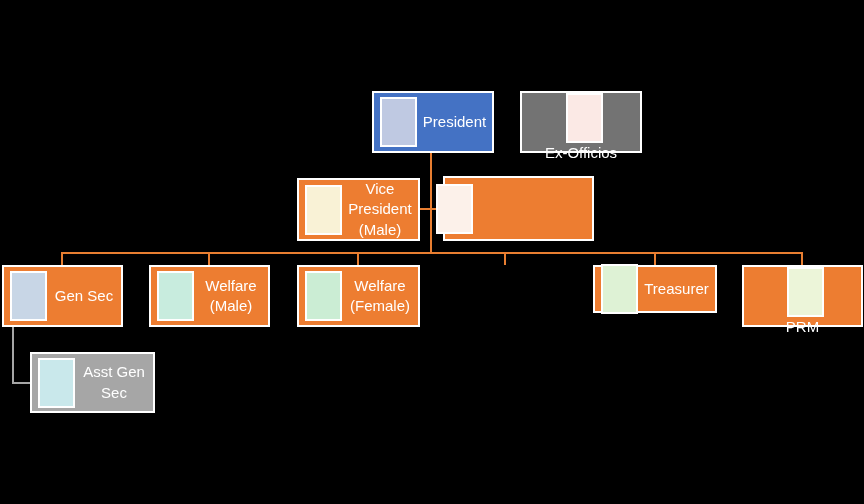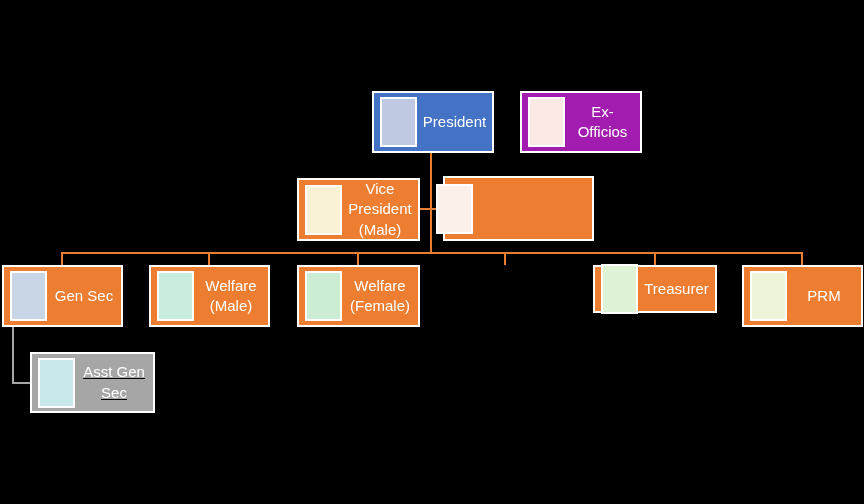--- a/index.html
+++ b/index.html
@@ -35,22 +35,22 @@
   .n-president      {left:372px;top:91px;width:122px;height:62px;}
   .n-ex-officios    {left:520px;top:91px;width:122px;height:62px;}
   .n-vice-president {left:297px;top:178px;width:123px;height:63px;}
   .n-unnamed        {left:443px;top:176px;width:151px;height:65px;}
   .n-unnamed .ph    {position:absolute;left:-9px;top:50%;transform:translateY(-50%);margin:0;}
   .n-gen-sec        {left:2px;top:265px;width:121px;height:62px;}
   .n-welfare-male   {left:149px;top:265px;width:121px;height:62px;}
   .n-welfare-female {left:297px;top:265px;width:123px;height:62px;}
   .n-fin-sec        {left:443px;top:265px;width:125px;height:62px;}
   .n-treasurer      {left:593px;top:265px;width:124px;height:48px;}
-  .n-prm            {left:742px;top:265px;width:121px;height:62px;}
-  .n-asst-gen-sec   {left:30px;top:352px;width:125px;height:61px;text-decoration:underline;}
+  .n-prm            {left:742px;top:265px;width:121px;height:62px;flex-direction:column;}
+  .n-asst-gen-sec   {left:30px;top:352px;width:125px;height:61px;}
 
   
   .c-president-v    {left:430px;top:153px;width:2px;height:101px;}
   .c-vp-stub        {left:420px;top:208px;width:17px;height:2px;}
   .c-distribution   {left:61px;top:252px;width:742px;height:2px;}
   .c-stub-1         {left:61px;top:252px;width:2px;height:13px;}
   .c-stub-2         {left:208px;top:252px;width:2px;height:13px;}
   .c-stub-3         {left:357px;top:252px;width:2px;height:13px;}
   .c-stub-4         {left:504px;top:252px;width:2px;height:13px;}
   .c-stub-5         {left:654px;top:252px;width:2px;height:13px;}
@@ -73,21 +73,21 @@
   <div class="conn c-stub-5" style="background-color: rgb(232, 126, 49);"></div>
   <div class="conn c-stub-6" style="background-color: rgb(232, 126, 49);"></div>
   <div class="conn c-asst-v" style="background-color: rgb(166, 166, 166);"></div>
   <div class="conn c-asst-h" style="background-color: rgb(166, 166, 166);"></div>
 
   <div class="node n-president" style="background-color: rgb(68, 114, 196);">
     <span class="ph" style="background-color: rgb(191, 201, 226);"></span>
     <span class="label">President</span>
   </div>
 
-  <div class="node n-ex-officios" style="background-color: #a21caf;">
+  <div class="node n-ex-officios" style="background-color: #737373; flex-direction: column;">
     <span class="ph" style="background-color: rgb(251, 233, 229);"></span>
     <span class="label">Ex-Officios</span>
   </div>
 
   <div class="node n-vice-president" style="background-color: rgb(237, 125, 49);">
     <span class="ph" style="background-color: rgb(249, 242, 214);"></span>
     <span class="label">Vice
 President
 (Male)</span>
   </div>

